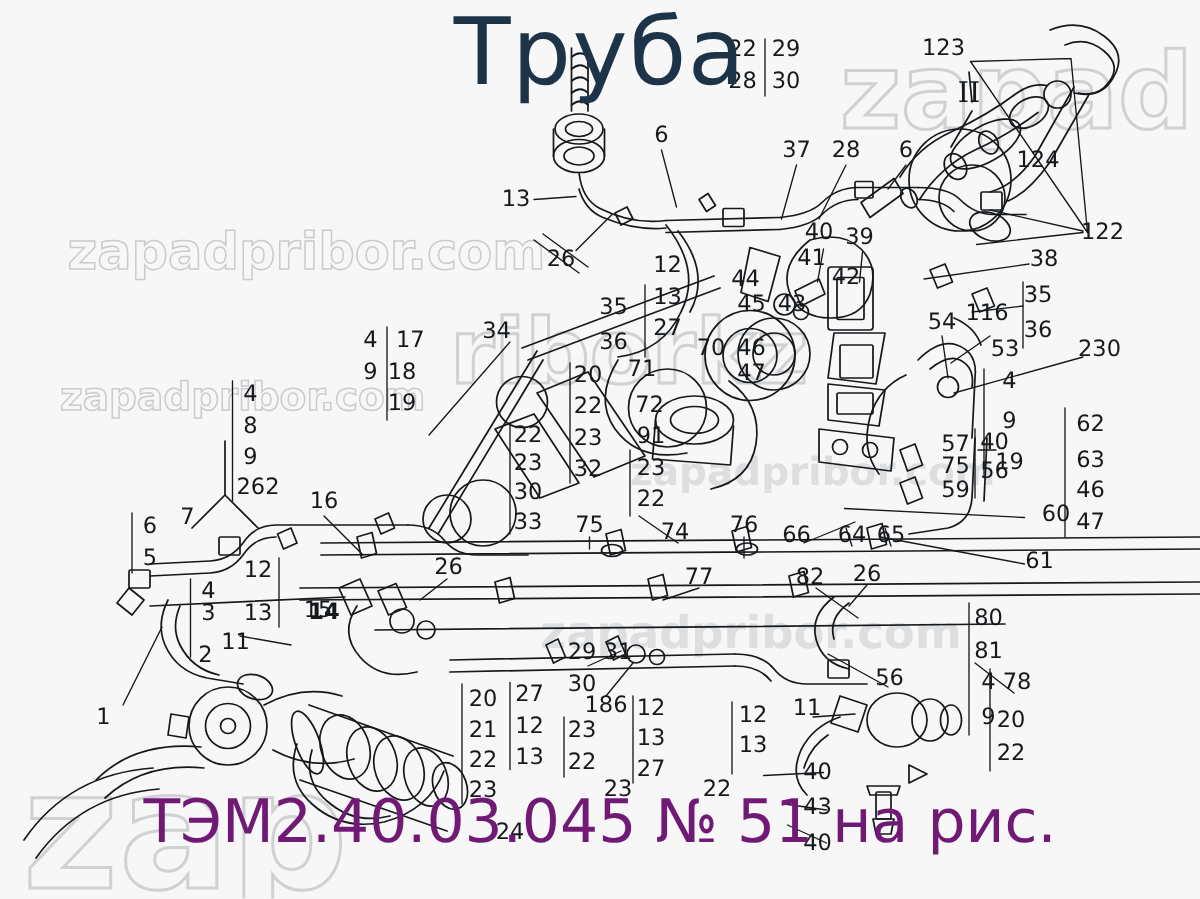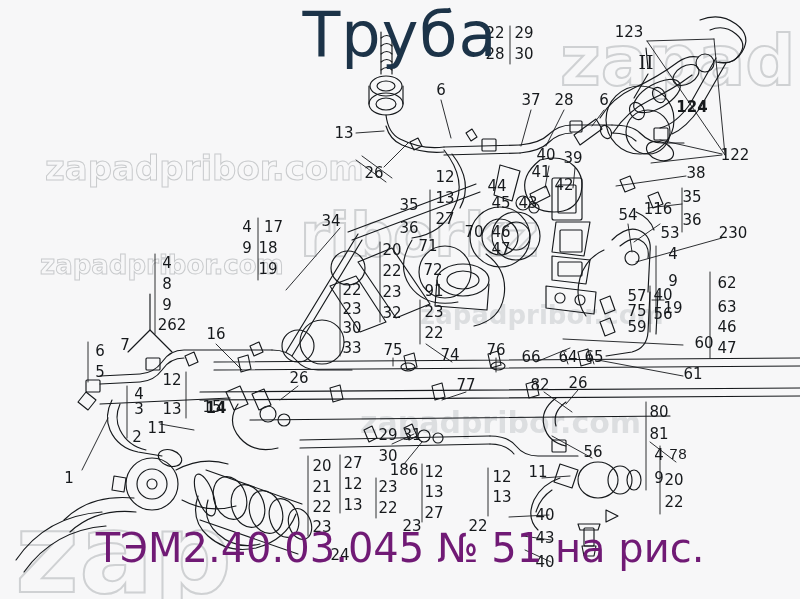--- a/index.html
+++ b/index.html
@@ -339,21 +339,21 @@
       <path d="M392 444 l22 -10"></path>
       <path d="M676 462 l-26 -20"></path>
       <path d="M549 515 l-40 2"></path>
       <path d="M551 540 l-28 -4"></path>
       <path d="M551 562 l-26 -12"></path>
     </g>
   </svg>
 
   <div id="labels-layer">
       <div class="lbl" style="left: 629px; top: 32px;">123</div>
-      <div class="lbl" style="left: 692px; top: 107px; font-weight: bold;">124</div>
+      <div class="lbl" style="left: 692px; top: 107px;">124</div>
       <div class="lbl" style="left: 735px; top: 155px;">122</div>
       <div class="lbl" style="left: 495px; top: 33px;">22</div>
       <div class="lbl" style="left: 524px; top: 33px;">29</div>
       <div class="lbl" style="left: 495px; top: 54px;">28</div>
       <div class="lbl" style="left: 524px; top: 54px;">30</div>
       <div class="lbl" style="left: 441px; top: 90px;">6</div>
       <div class="lbl" style="left: 531px; top: 100px;">37</div>
       <div class="lbl" style="left: 564px; top: 100px;">28</div>
       <div class="lbl" style="left: 604px; top: 100px;">6</div>
       <div class="lbl" style="left: 344px; top: 133px;">13</div>
@@ -457,21 +457,21 @@
       <div class="lbl" style="left: 322px; top: 527px;">23</div>
       <div class="lbl" style="left: 388px; top: 435px;">29</div>
       <div class="lbl" style="left: 412px; top: 435px;">31</div>
       <div class="lbl" style="left: 388px; top: 456px;">30</div>
       <div class="lbl" style="left: 404px; top: 470px;">186</div>
       <div class="lbl" style="left: 388px; top: 487px;">23</div>
       <div class="lbl" style="left: 388px; top: 508px;">22</div>
       <div class="lbl" style="left: 434px; top: 472px;">12</div>
       <div class="lbl" style="left: 434px; top: 492px;">13</div>
       <div class="lbl" style="left: 434px; top: 513px;">27</div>
-      <div class="lbl" style="left: 678px; top: 455px; font-family: Liberation Mono, monospace;">78</div>
+      <div class="lbl" style="left: 678px; top: 455px;">78</div>
       <div class="lbl" style="left: 674px; top: 480px;">20</div>
       <div class="lbl" style="left: 674px; top: 502px;">22</div>
       <div class="lbl" style="left: 545px; top: 515px;">40</div>
       <div class="lbl" style="left: 545px; top: 538px;">43</div>
       <div class="lbl" style="left: 545px; top: 562px;">40</div>
       <div class="lbl" style="left: 412px; top: 526px;">23</div>
       <div class="lbl" style="left: 340px; top: 555px;">24</div>
       <div class="lbl" style="left: 478px; top: 526px;">22</div>
     </div>
 

